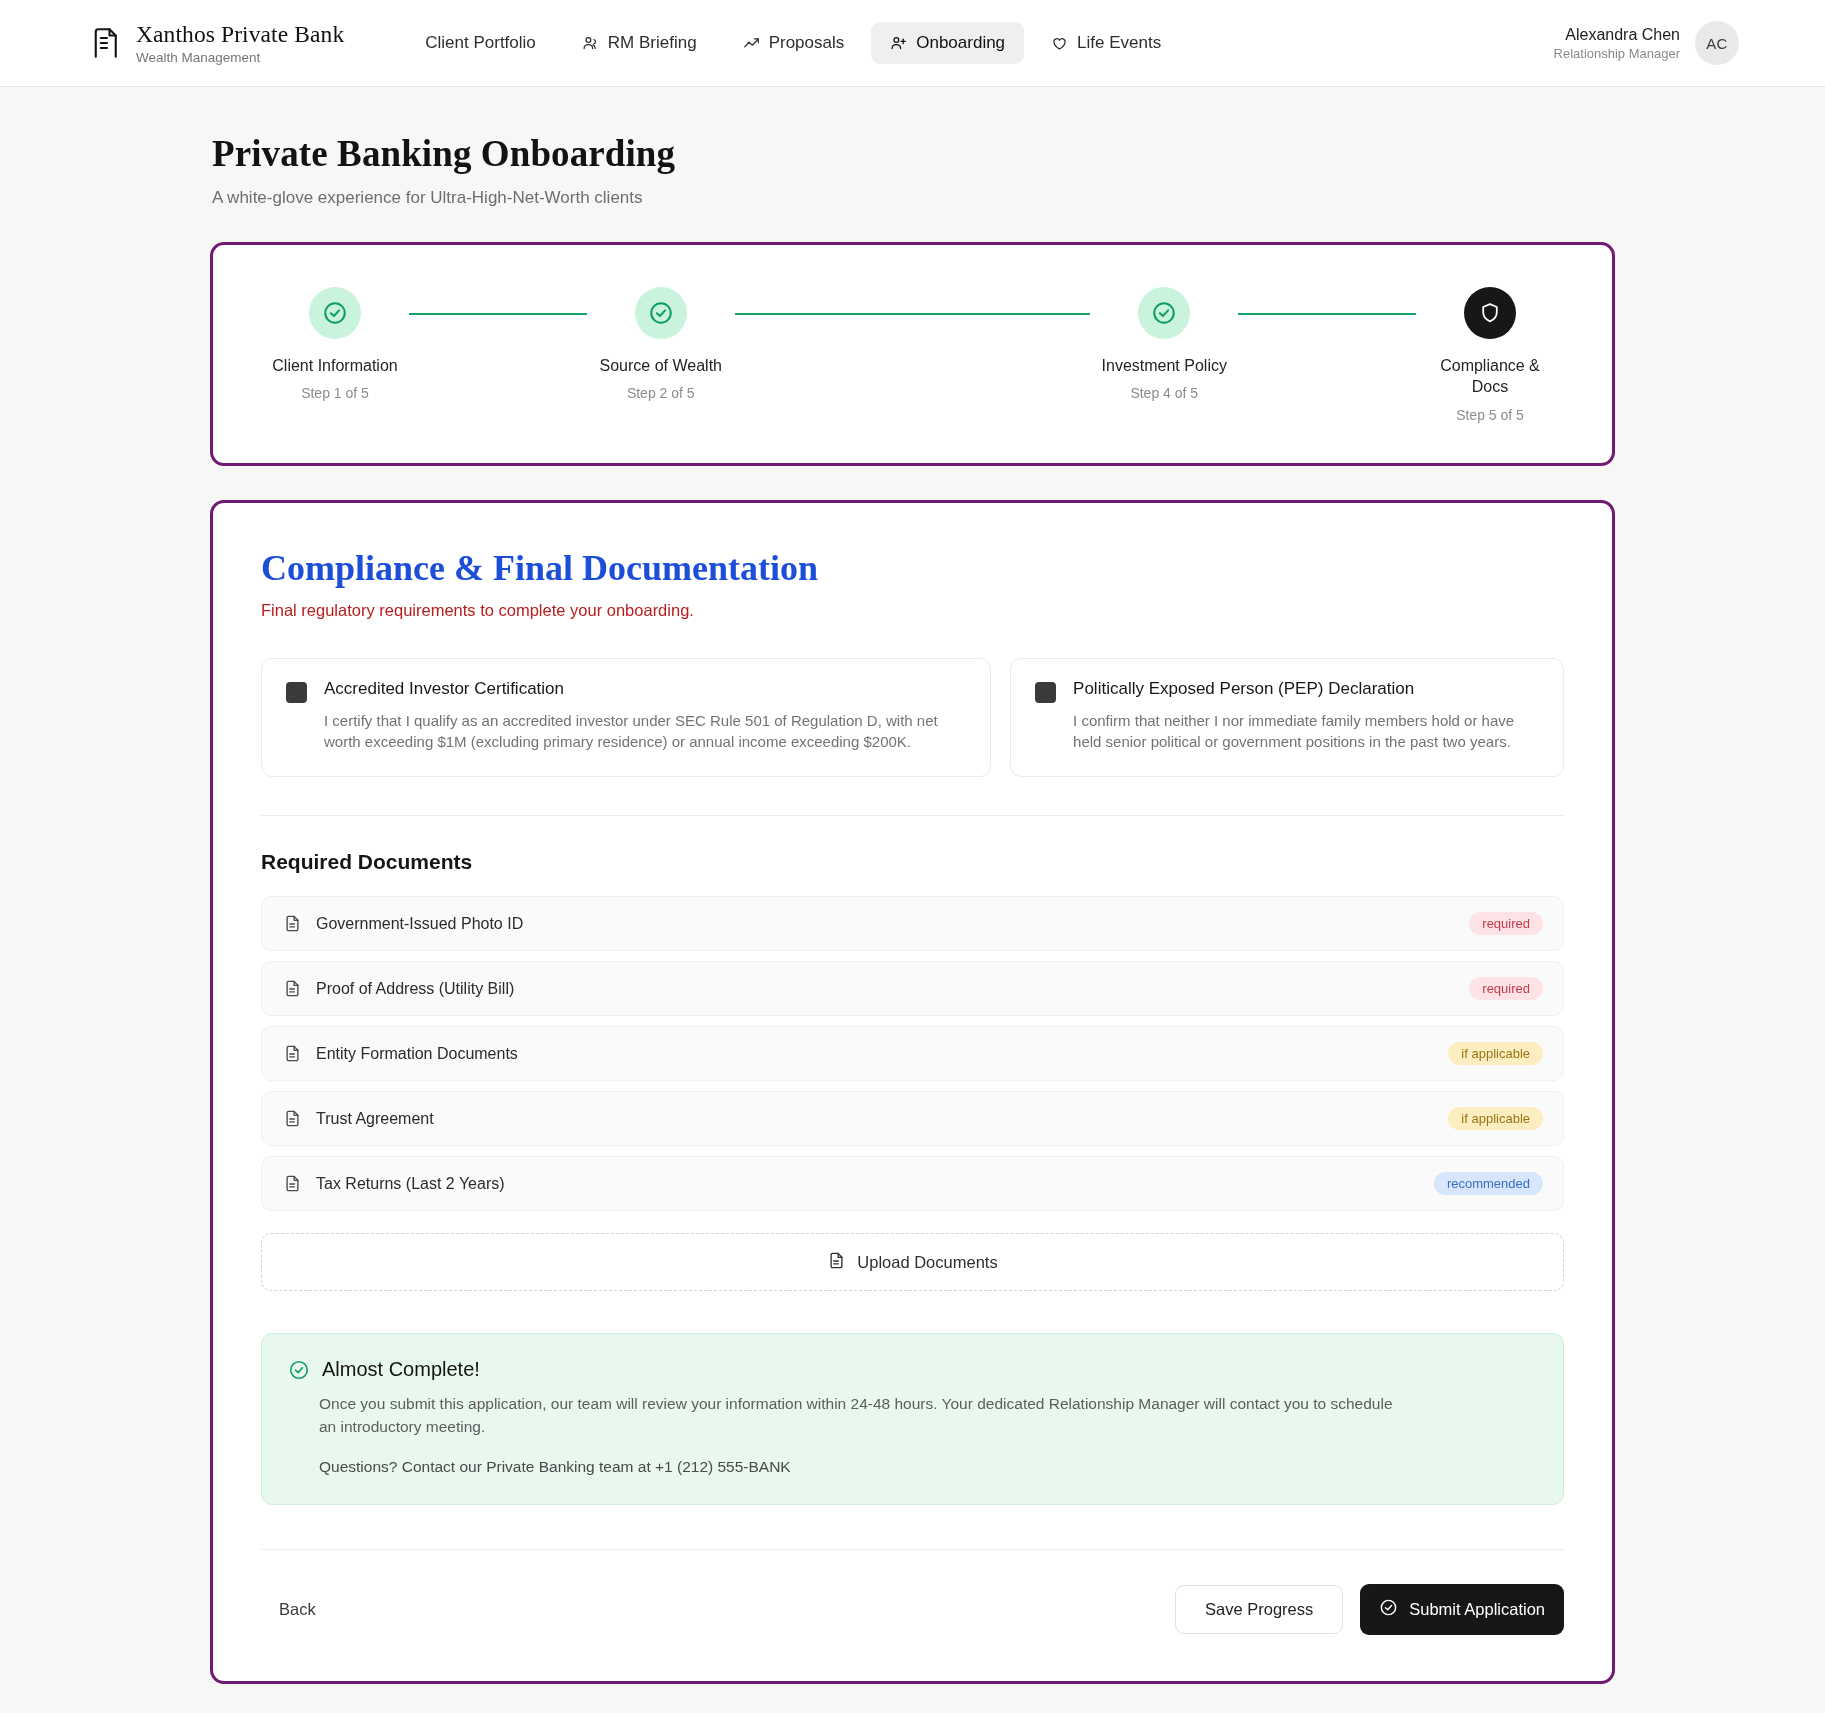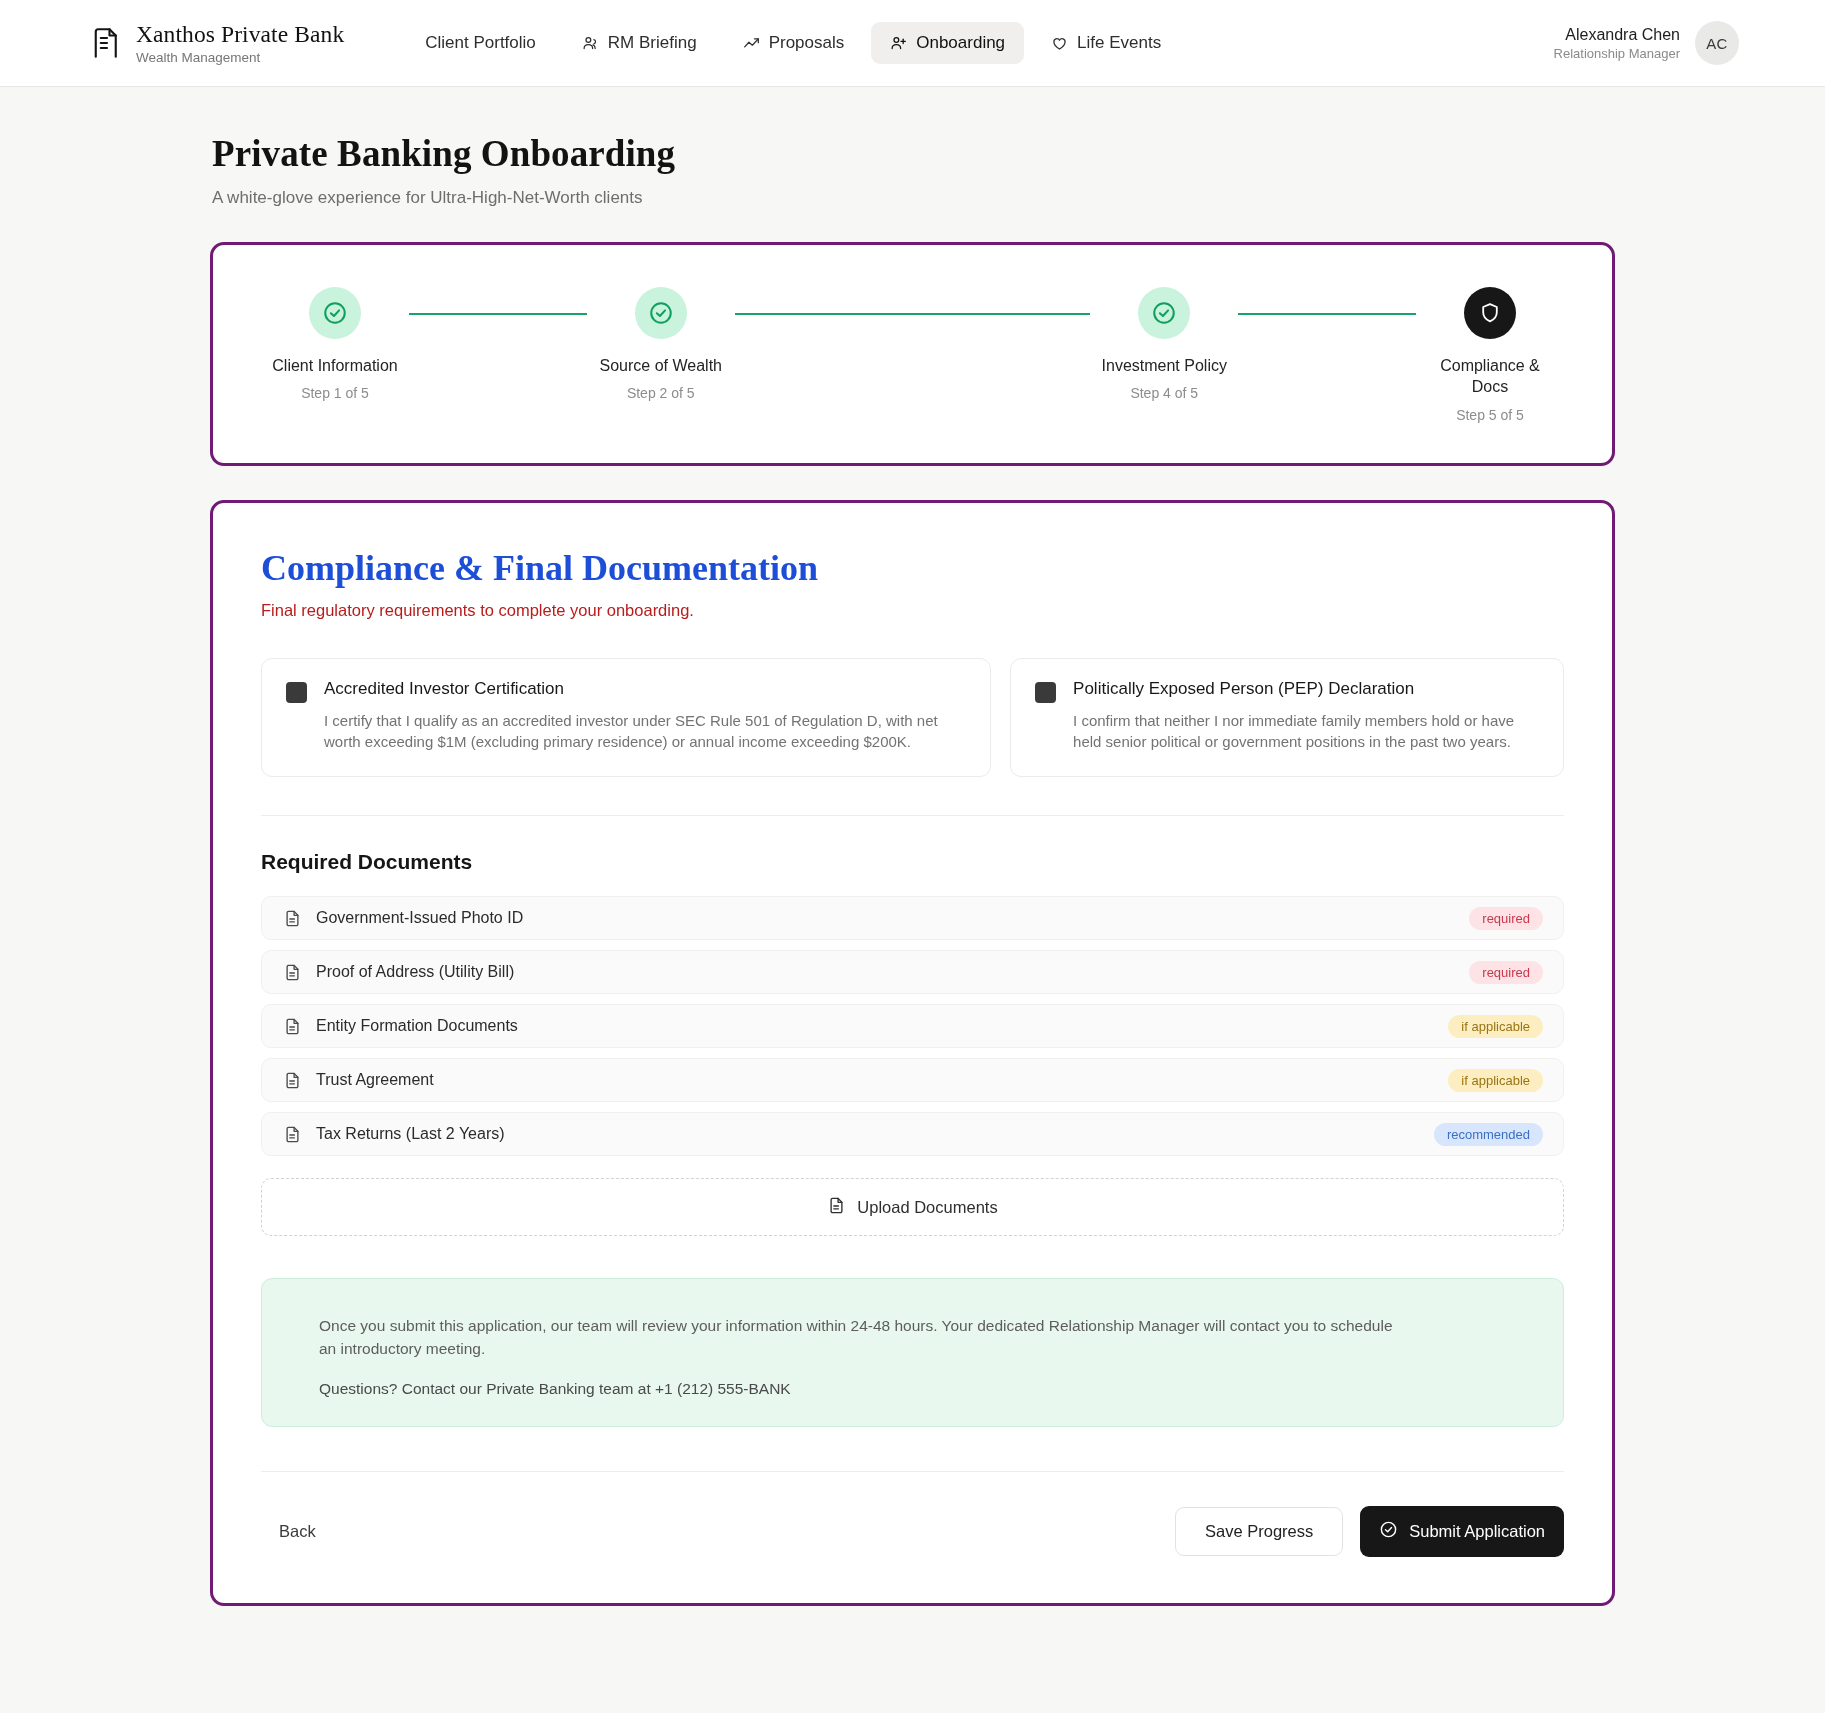--- a/index.html
+++ b/index.html
@@ -100,21 +100,21 @@
   }
   .consent-title { font-size: 17px; color: #181818; }
   .consent-text { font-size: 15px; color: #737373; margin-top: 11px; line-height: 1.45; }
 
   .divider { height: 1px; background: #ededea; margin: 38px 0 0; }
 
   .docs-title { font-size: 21px; color: #161616; margin-top: 34px; }
   .doc-list { margin-top: 22px; display: flex; flex-direction: column; gap: 10px; }
   .doc-row {
     background: #fafafa; border: 1px solid #f0f0ee; border-radius: 10px;
-    height: 44px; display: flex; align-items: center; padding: 0 20px 0 21px;
+    height: 55px; display: flex; align-items: center; padding: 0 20px 0 21px;
     cursor: pointer;
   }
   .doc-icon { color: #4a4a4a; display: flex; margin-right: 14px; }
   .doc-name { font-size: 16px; color: #2b2b2b; }
   .badge {
     margin-left: auto; font-size: 13px; padding: 5px 13px; border-radius: 999px;
     line-height: 1;
   }
   .badge.required { background: #fde3e5; color: #c7394b; }
   .badge.if-applicable { background: #fdeec2; color: #9a7410; }
@@ -392,20 +392,29 @@
                   <path d="M14 3v5h4.8"></path>
                   <line x1="8.6" y1="12.6" x2="14.4" y2="12.6"></line>
                   <line x1="8.6" y1="16.2" x2="14.4" y2="16.2"></line>
               </svg>
             </span>
             <span>Upload Documents</span>
           </div>
         </div>
 
         <div class="callout">
+          <div class="callout-head">
+            <span class="callout-icon">
+              <svg width="22" height="22" viewBox="0 0 24 24" fill="none" stroke="currentColor" stroke-width="1.8" stroke-linecap="round" stroke-linejoin="round">
+                <circle cx="12" cy="12" r="9"></circle>
+                  <polyline points="8.2,12.2 11,14.8 15.8,9.6"></polyline>
+              </svg>
+            </span>
+            <span class="callout-title">Almost Complete!</span>
+          </div>
           <div class="callout-body">Once you submit this application, our team will review your information within 24-48 hours. Your dedicated Relationship Manager will contact you to schedule an introductory meeting.</div>
           <div class="callout-contact">Questions? Contact our Private Banking team at +1 (212) 555-BANK</div>
         </div>
 
         <div class="foot-div"></div>
 
         <div class="footer">
           <button class="btn-back">Back</button>
           <div class="foot-right">
             <button class="btn-save">Save Progress</button>

